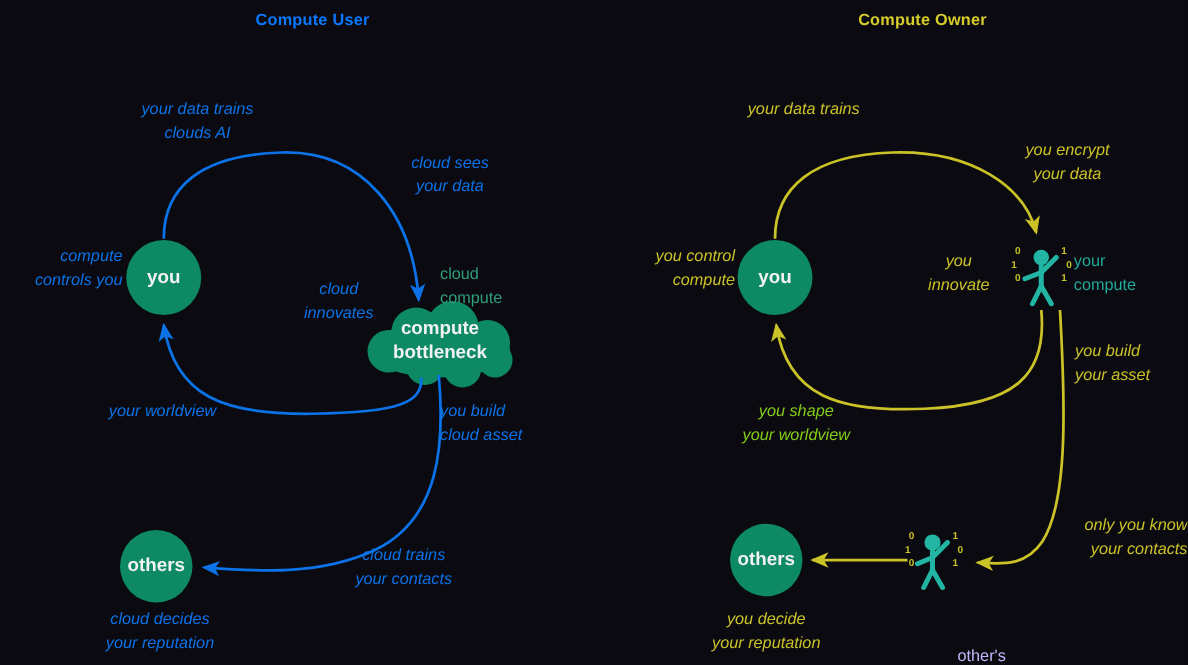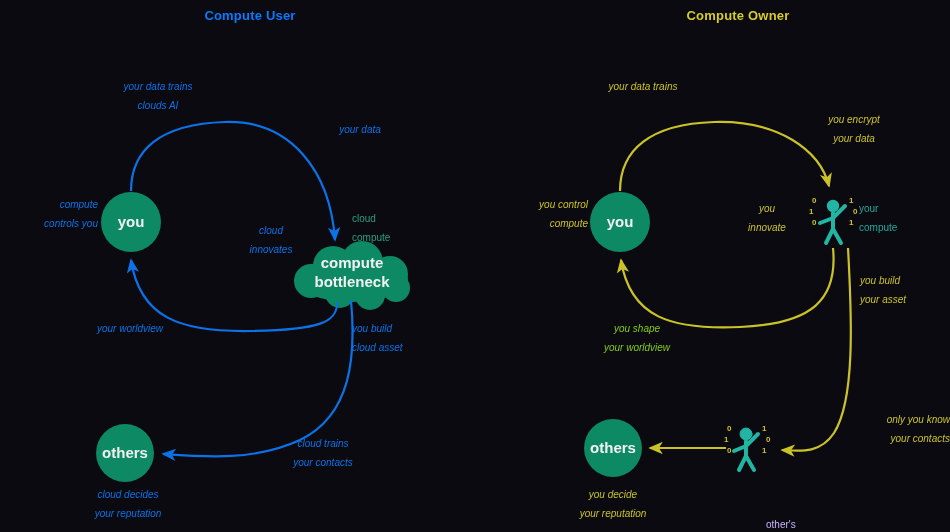--- a/index.html
+++ b/index.html
@@ -24,21 +24,21 @@
   .panel-title {
     position: absolute;
     font-size: 13px;
     font-weight: bold;
     text-align: center;
     letter-spacing: 0.2px;
     white-space: nowrap;
   }
   .lbl {
     position: absolute;
-    font-size: 10px;
+    font-size: 13px;
     font-style: italic;
     line-height: 19px;
     white-space: nowrap;
   }
   .lbl.plain { font-style: normal; }
   .c-right { text-align: right; }
   .c-mid   { text-align: center; }
   .node-text {
     position: absolute;
     color: #f2f2f2;
@@ -147,20 +147,21 @@
   <div class="node-text" style="left:590px; top:213px; width:60px;">you</div>
 
   <div class="node-text" style="left:573px; top:439px; width:80px;">others</div>
 
   <div class="lbl c-mid" style="left:78px; top:77px; width:160px; color:#0b72e7;">
     <div>your data trains</div>
     <div>clouds AI</div>
   </div>
 
   <div class="lbl c-mid" style="left:302px; top:120px; width:116px; color:#0b72e7;">
+    <div>cloud sees</div>
     <div>your data</div>
   </div>
 
   <div class="lbl c-right" style="left:-6px; top:195px; width:104px; color:#0b72e7;">
     <div>compute</div>
     <div>controls you</div>
   </div>
 
   <div class="lbl c-mid" style="left:228px; top:221px; width:86px; color:#0b72e7;">
     <div>cloud</div>

